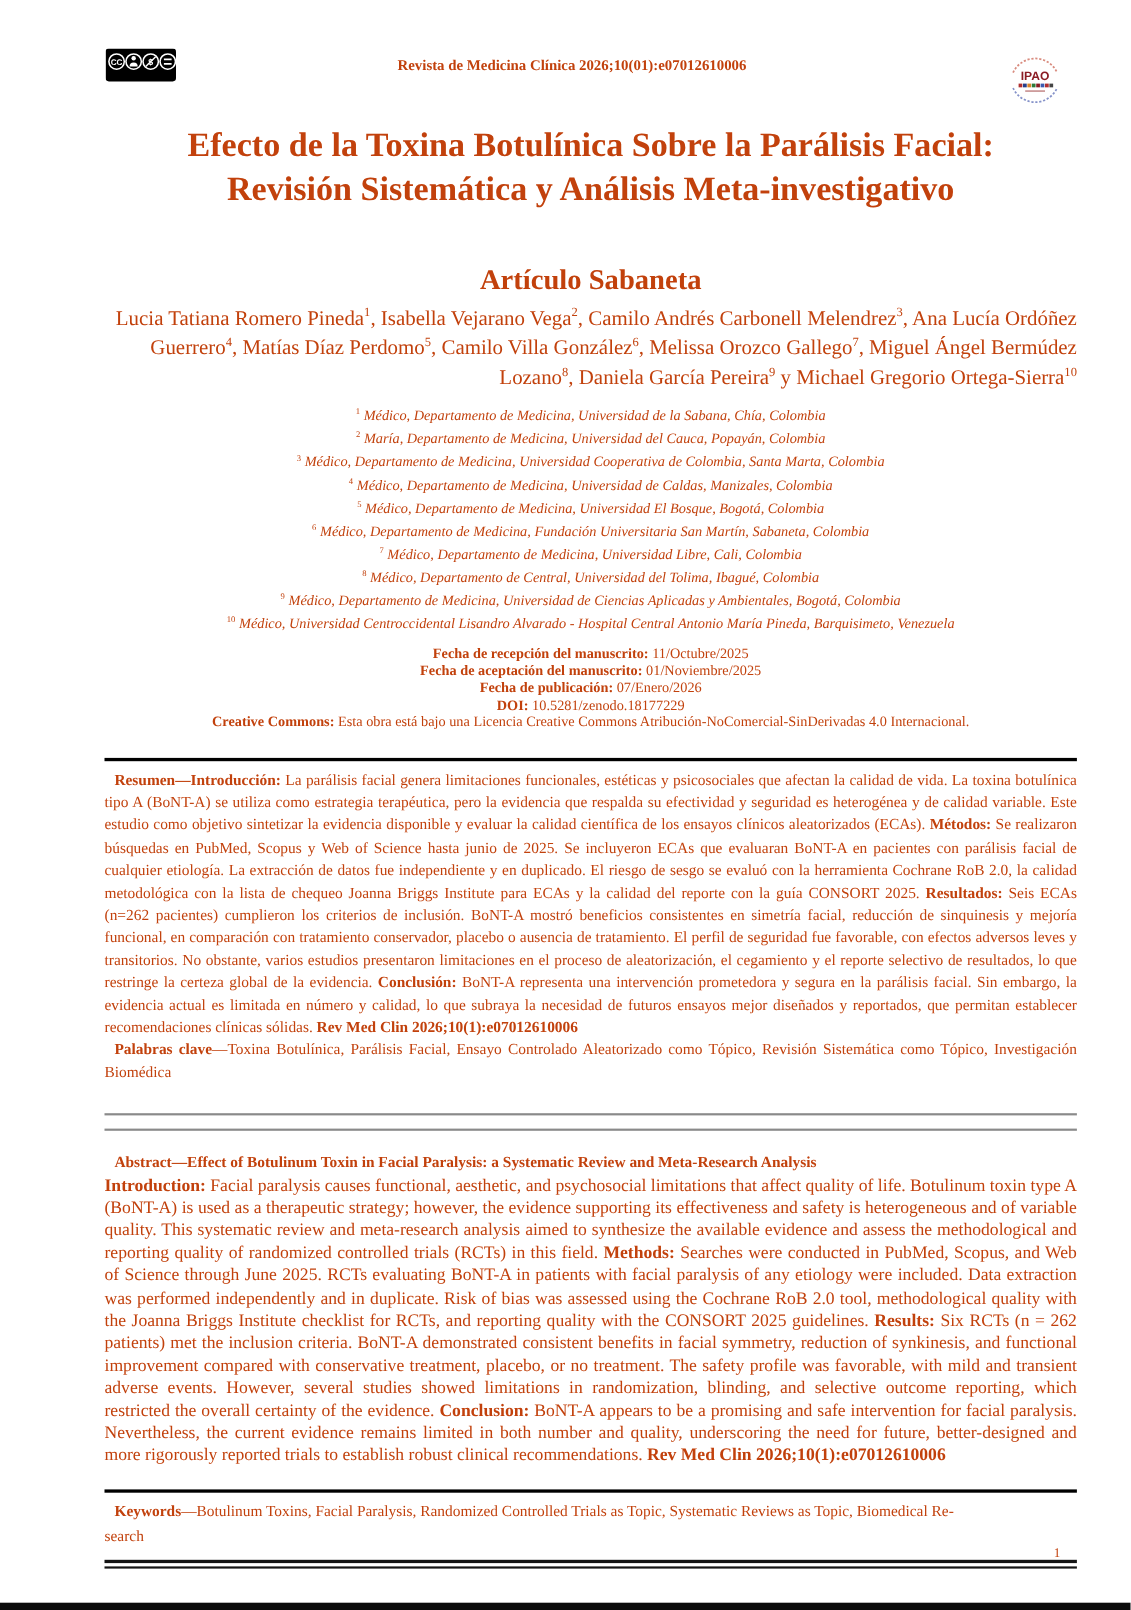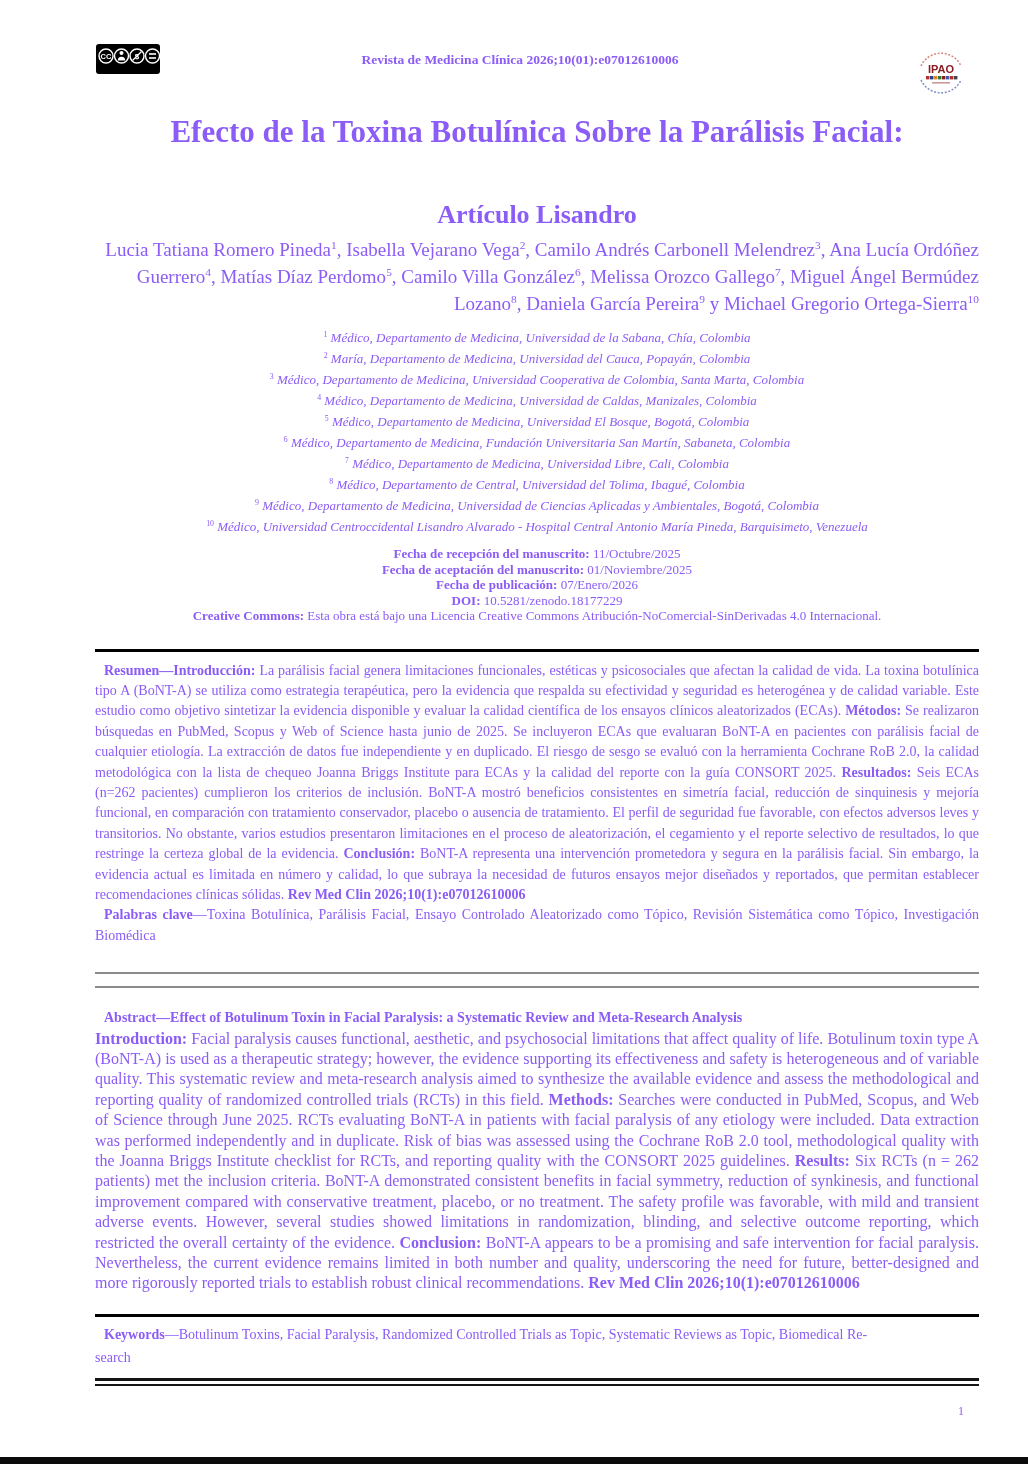--- a/index.html
+++ b/index.html
@@ -1,21 +1,21 @@
 <!DOCTYPE html>
 <html><head>
 <meta charset="utf-8">
 <style>
   html,body{margin:0;padding:0;background:#ffffff;}
   .page{
     position:relative;
     width:1028px;height:1464px;
     background:#ffffff;
     font-family:"Liberation Serif", serif;
-    color:#8b5cf6;
+    color:#c2410c;
     overflow:hidden;
   }
   .content{padding:0 49px 0 95px;}
   sup{font-size:0.6em;line-height:0;}
 
   
   .masthead{position:relative;height:86px;}
   .cc-badge{position:absolute;left:96px;top:44px;}
   .journal-line{
     position:absolute;left:0;right:0;top:52px;
@@ -131,23 +131,24 @@
           <rect x="20" y="38" width="18" height="1.6" fill="#c99"></rect>
         </g>
       </svg>
     </div>
   </header>
 
   <div class="content">
 
     <h1 class="title">
       <span>Efecto de la Toxina Botulínica Sobre la Parálisis Facial:</span>
+      <span>Revisión Sistemática y Análisis Meta-investigativo</span>
     </h1>
 
-    <h2 class="article-type">Artículo Lisandro</h2>
+    <h2 class="article-type">Artículo Sabaneta</h2>
 
     <p class="authors">Lucia Tatiana Romero Pineda<sup>1</sup>,  Isabella Vejarano Vega<sup>2</sup>,  Camilo Andrés Carbonell Melendrez<sup>3</sup>,  Ana Lucía Ordóñez Guerrero<sup>4</sup>,  Matías Díaz Perdomo<sup>5</sup>,  Camilo Villa González<sup>6</sup>,  Melissa Orozco Gallego<sup>7</sup>,  Miguel Ángel Bermúdez Lozano<sup>8</sup>,  Daniela García Pereira<sup>9</sup> y  Michael Gregorio Ortega-Sierra<sup>10</sup></p>
 
     <div class="affiliations">
       <div class="affil"><sup>1</sup><i> Médico, Departamento de Medicina, Universidad de la Sabana, Chía, Colombia</i></div>
       <div class="affil"><sup>2</sup><i> María, Departamento de Medicina, Universidad del Cauca, Popayán, Colombia</i></div>
       <div class="affil"><sup>3</sup><i> Médico, Departamento de Medicina, Universidad Cooperativa de Colombia, Santa Marta, Colombia</i></div>
       <div class="affil"><sup>4</sup><i> Médico, Departamento de Medicina, Universidad de Caldas, Manizales, Colombia</i></div>
       <div class="affil"><sup>5</sup><i> Médico, Departamento de Medicina, Universidad El Bosque, Bogotá, Colombia</i></div>
       <div class="affil"><sup>6</sup><i> Médico, Departamento de Medicina, Fundación Universitaria San Martín, Sabaneta, Colombia</i></div>

